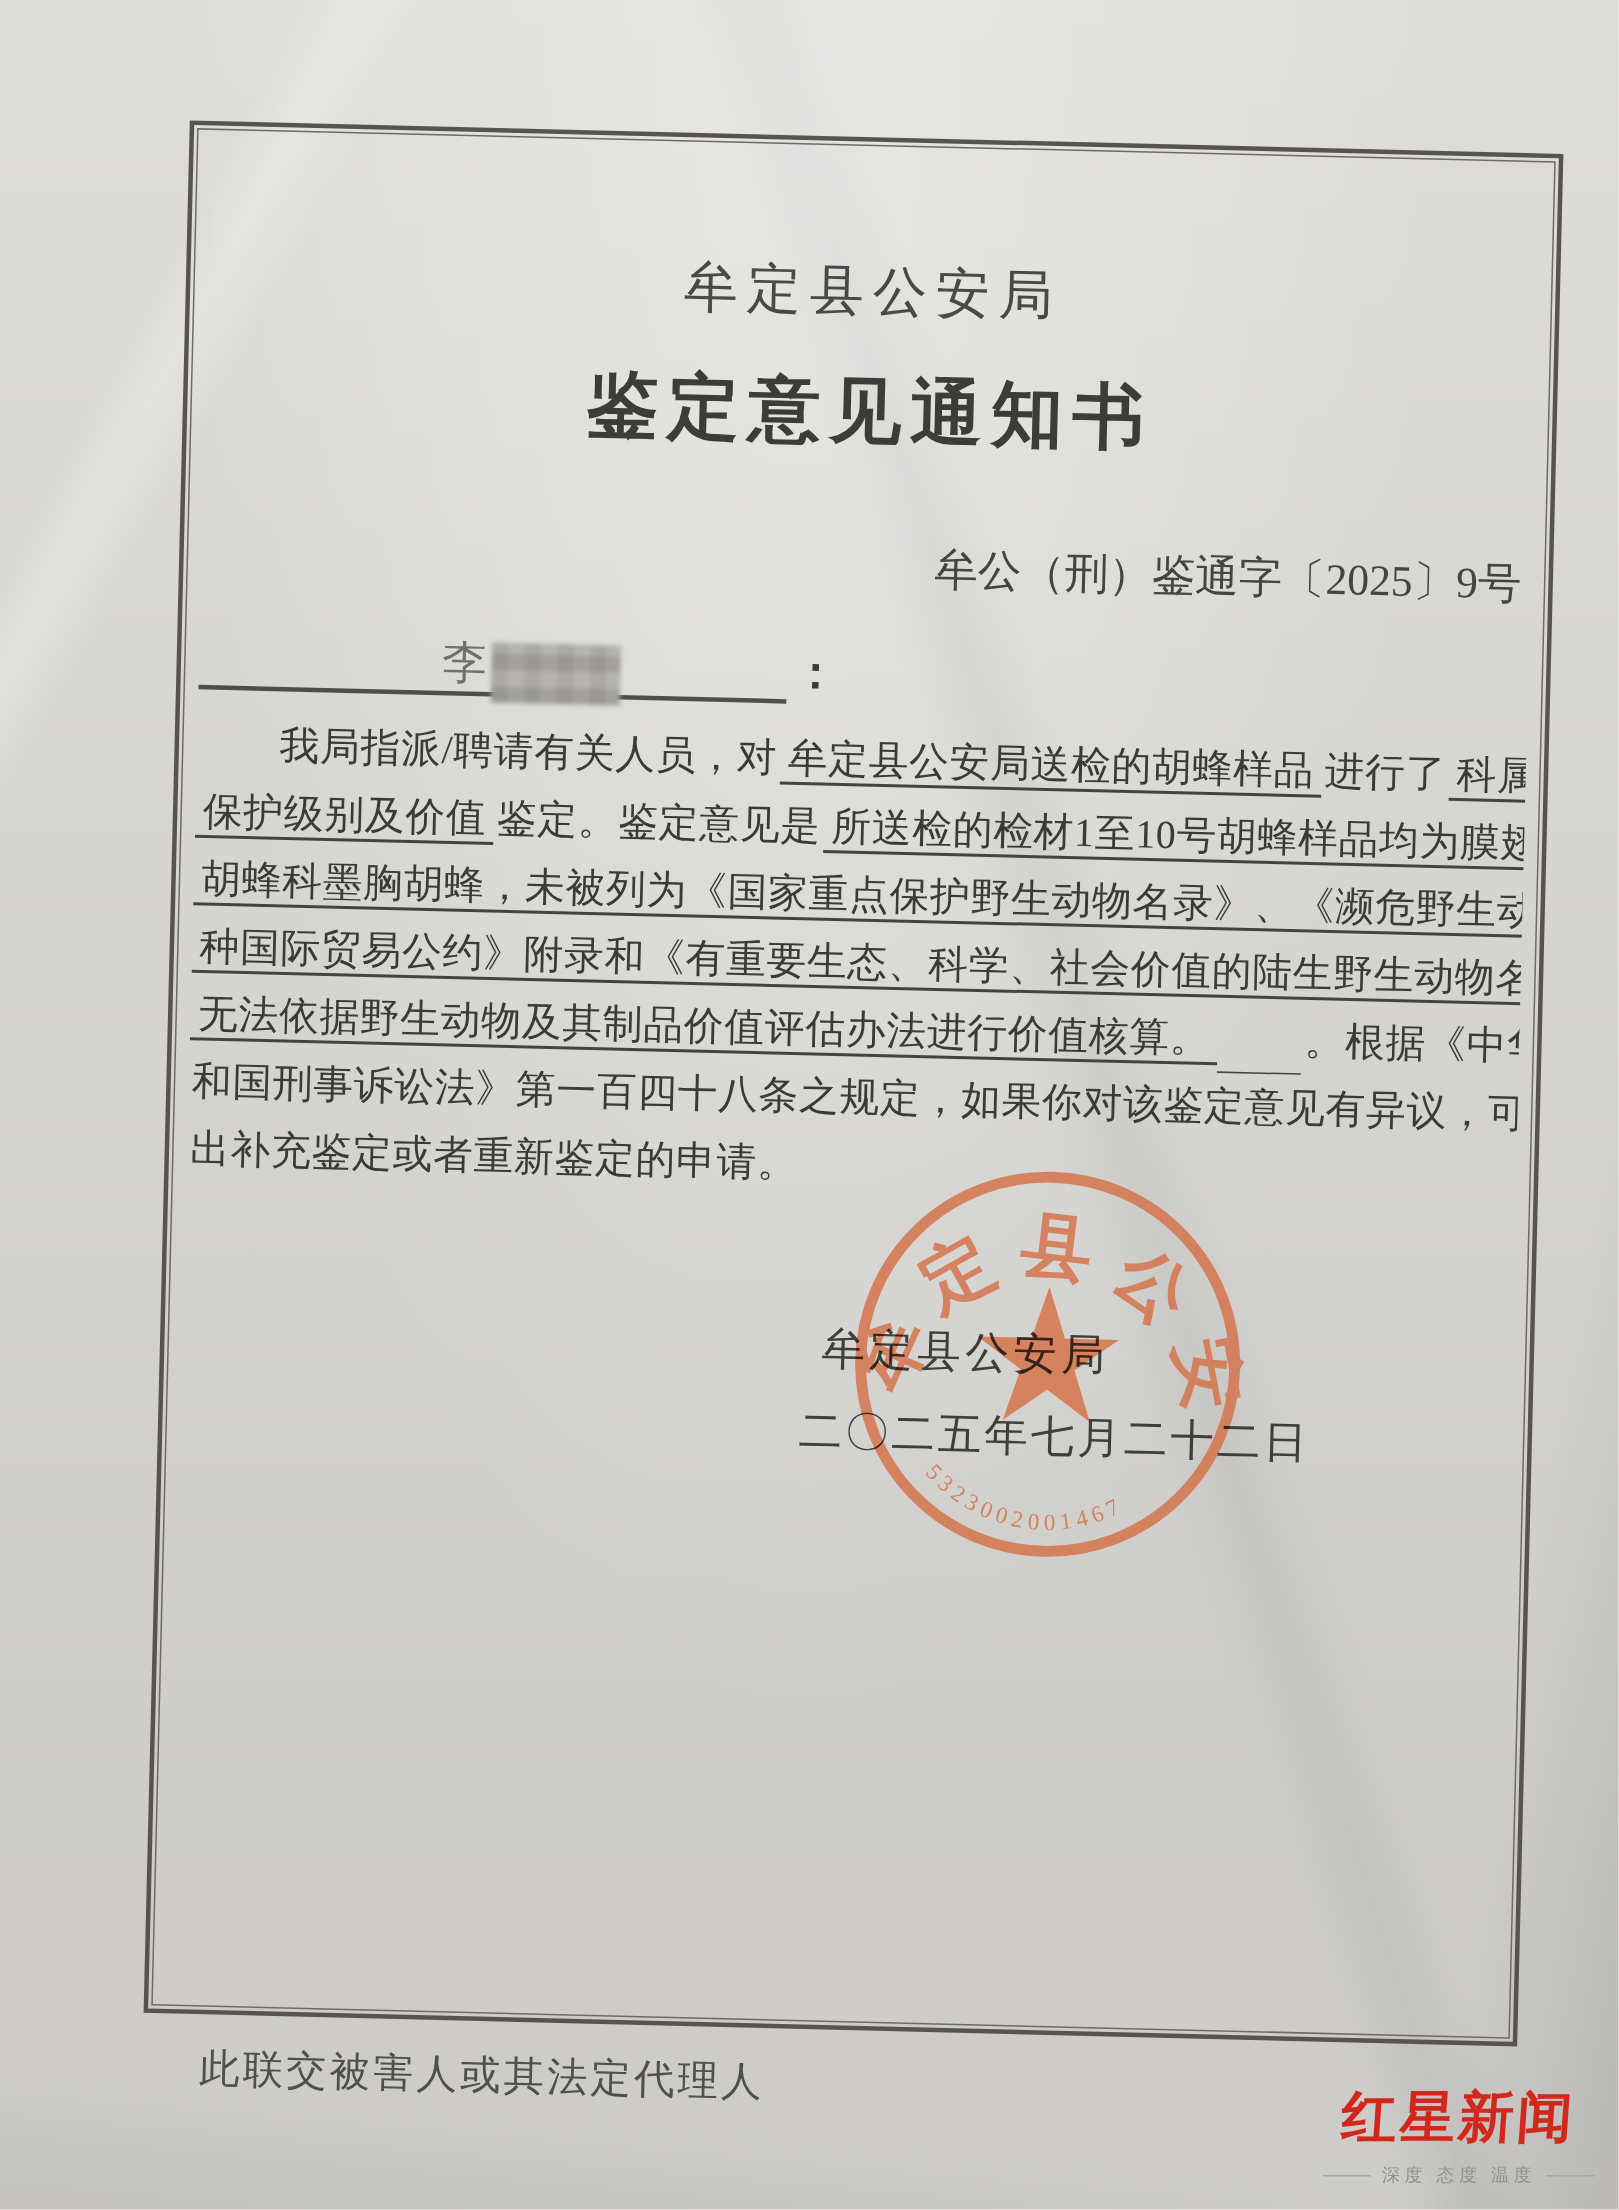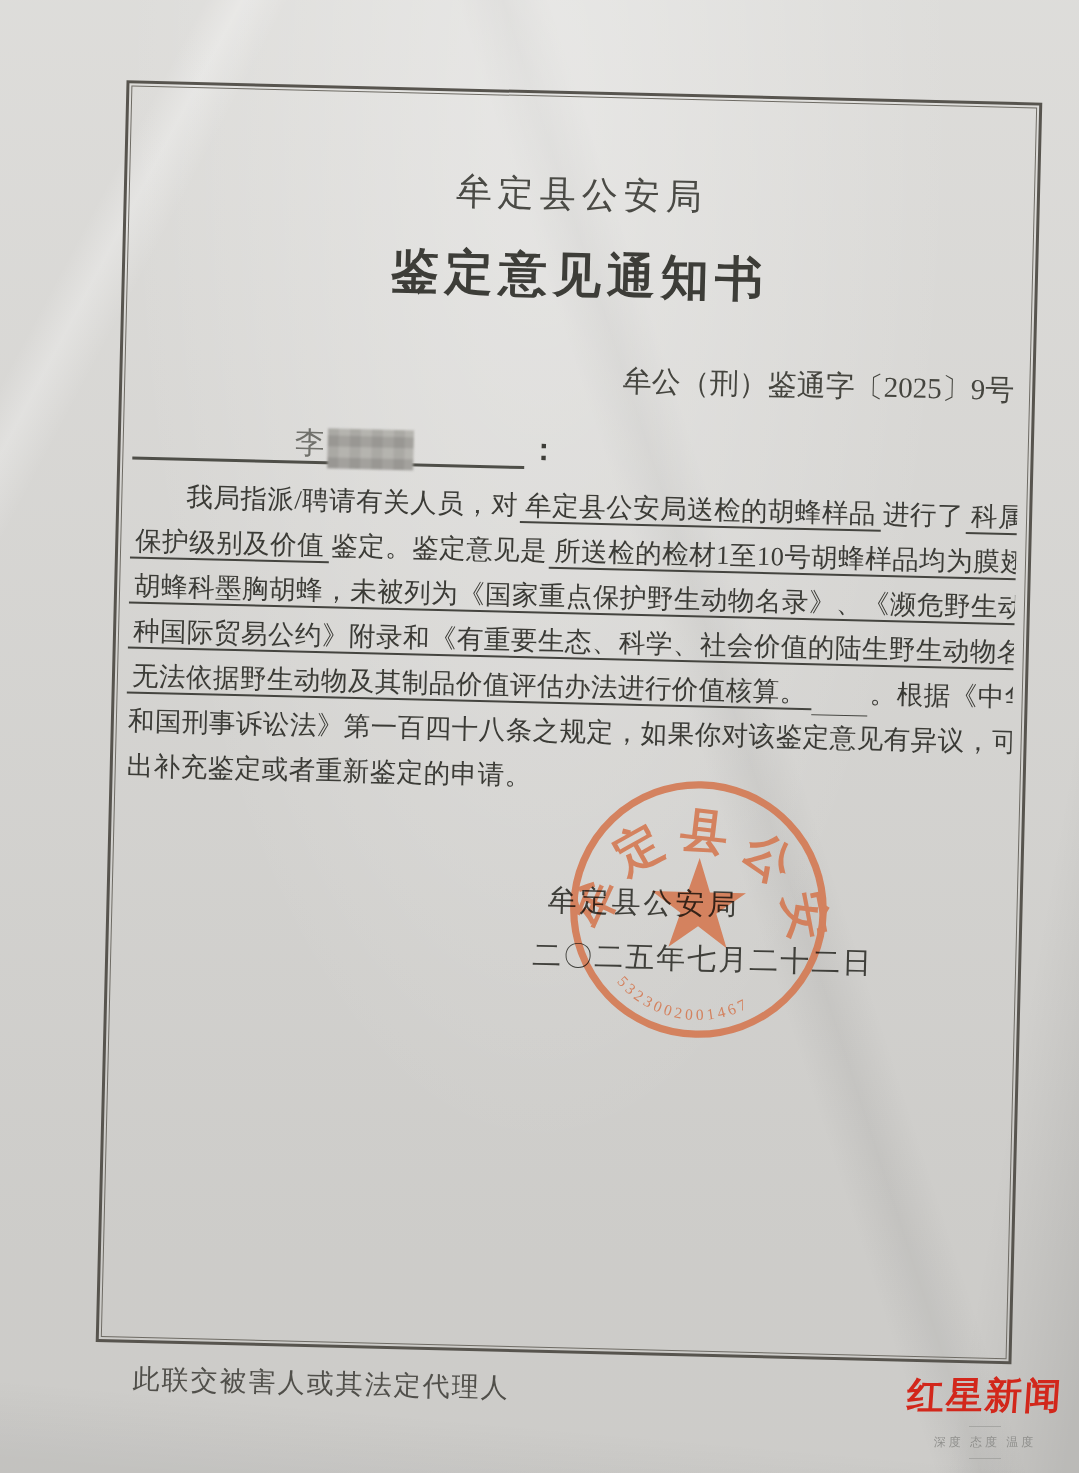--- a/index.html
+++ b/index.html
@@ -139,21 +139,20 @@
     transform: skewX(-4deg);
     font-family: "Liberation Sans", sans-serif;
   }
   .wm-tagline {
     margin-top: 5px;
     display: flex; align-items: center; justify-content: center;
     gap: 7px;
     font-size: 12px; letter-spacing: 3px;
     color: #90908d;
     font-family: "Liberation Sans", sans-serif;
-    flex-direction: column;
   }
   .dash { width: 32px; height: 1px; background: #a6a6a3; }
 </style>
 </head>
 <body>
 
 <div class="photo">
   <div class="tilt">
     <div class="frame">
 

